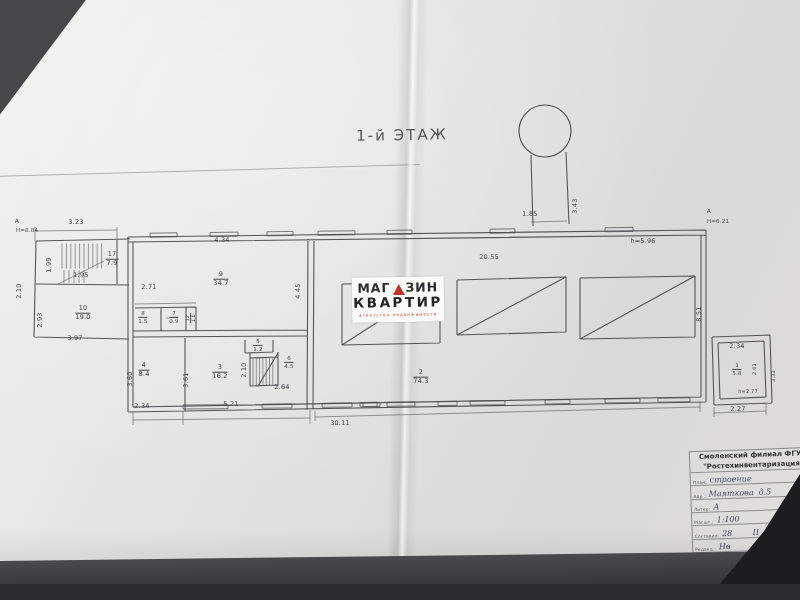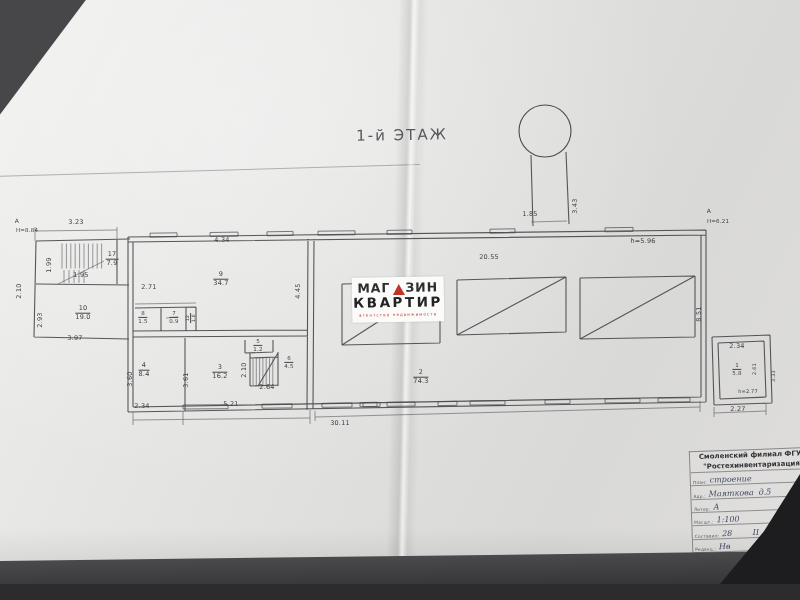--- a/index.html
+++ b/index.html
@@ -97,21 +97,21 @@
       <div class="lbl rot" style="left: 191px; top: 318px; font-size: 4.5px;"><span class="num">12</span><span>1.0</span></div>
       <div class="lbl" style="left: 144px; top: 370px;"><span class="num">4</span><span>8.4</span></div>
       <div class="lbl rot" style="left: 131px; top: 379px;">3.60</div>
       <div class="lbl" style="left: 142px; top: 407px;">2.34</div>
       <div class="lbl rot" style="left: 187px; top: 380px;">3.61</div>
       <div class="lbl" style="left: 220px; top: 372px;"><span class="num">3</span><span>16.2</span></div>
       <div class="lbl" style="left: 231px; top: 405px;">5.21</div>
       <div class="lbl" style="left: 258px; top: 345px; font-size: 5.5px;"><span class="num">5</span><span>1.2</span></div>
       <div class="lbl rot" style="left: 245px; top: 370px;">2.10</div>
       <div class="lbl" style="left: 289px; top: 362px; font-size: 5.5px;"><span class="num">6</span><span>4.5</span></div>
-      <div class="lbl" style="left: 267px; top: 388px;">2.64</div>
+      <div class="lbl" style="left: 282px; top: 388px;">2.64</div>
       <div class="lbl" style="left: 421px; top: 377px;"><span class="num">2</span><span>74.3</span></div>
       <div class="lbl" style="left: 340px; top: 424px;">30.11</div>
       <div class="lbl" style="left: 489px; top: 258px;">20.55</div>
       <div class="lbl" style="left: 643px; top: 242px;">h=5.96</div>
       <div class="lbl" style="left: 530px; top: 215px;">1.85</div>
       <div class="lbl rot" style="left: 576px; top: 206px;">3.43</div>
       <div class="lbl" style="left: 709px; top: 211px; font-size: 6px;">А</div>
       <div class="lbl" style="left: 718px; top: 221px; font-size: 5.5px;">Н=6.21</div>
       <div class="lbl rot" style="left: 700px; top: 314px;">8.51</div>
       <div class="lbl" style="left: 737px; top: 347px;">2.34</div>

